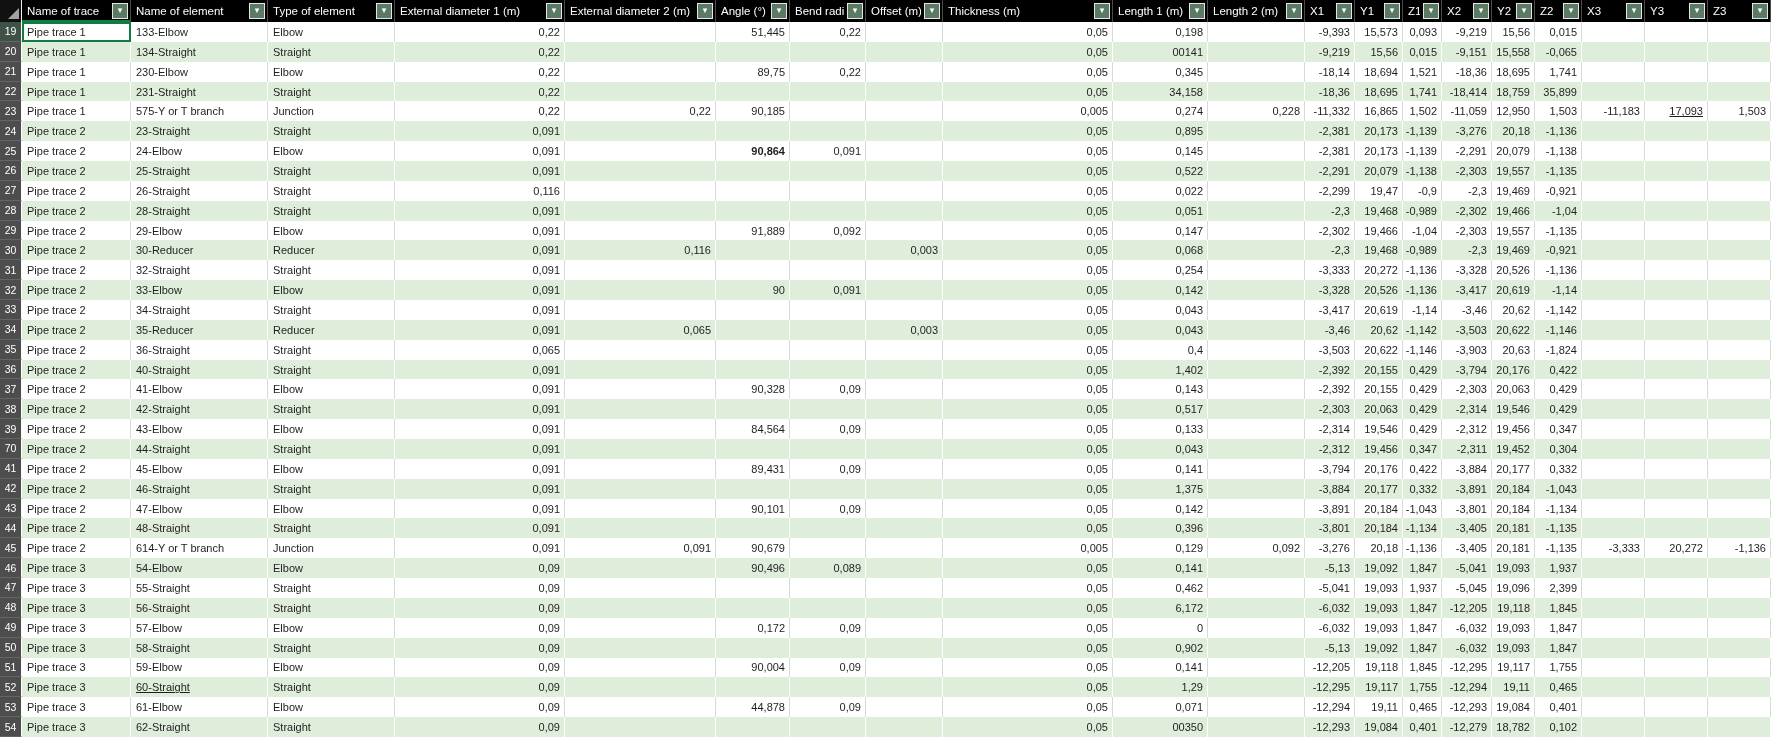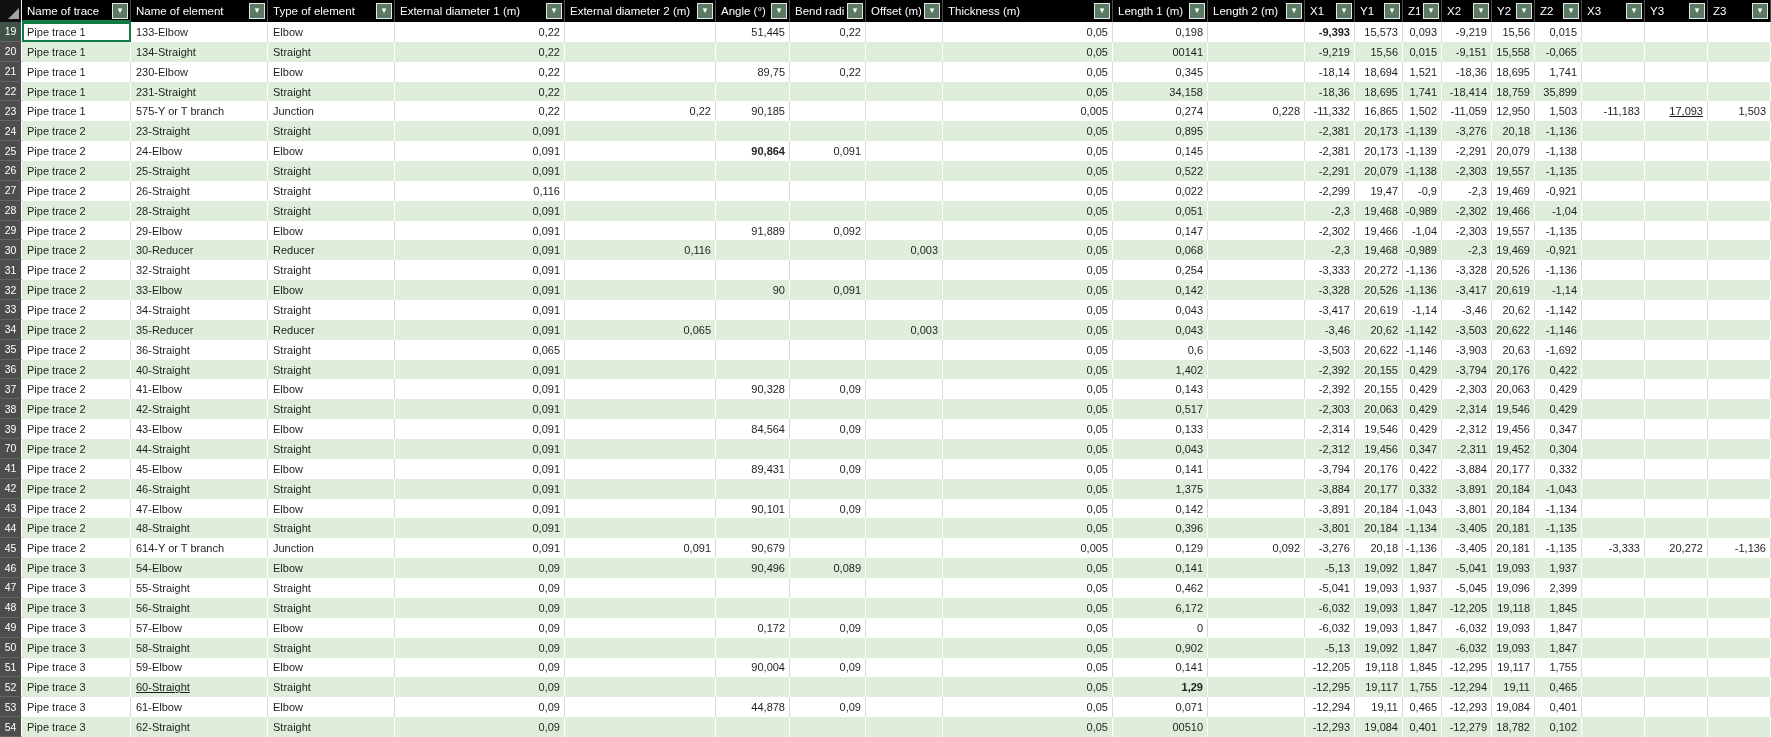--- a/index.html
+++ b/index.html
@@ -131,21 +131,21 @@
       <div class="cell l" style="width: 137px;">133-Elbow</div>
       <div class="cell l" style="width: 127px;">Elbow</div>
       <div class="cell r" style="width: 170px;">0,22</div>
       <div class="cell r" style="width: 151px;"></div>
       <div class="cell r" style="width: 74px;">51,445</div>
       <div class="cell r" style="width: 76px;">0,22</div>
       <div class="cell r" style="width: 77px;"></div>
       <div class="cell r" style="width: 170px;">0,05</div>
       <div class="cell r" style="width: 95px;">0,198</div>
       <div class="cell r" style="width: 97px;"></div>
-      <div class="cell r" style="width: 50px; font-weight: bold;">-9,393</div>
+      <div class="cell r" style="width: 50px;">-9,393</div>
       <div class="cell r" style="width: 48px;">15,573</div>
       <div class="cell r" style="width: 39px;">0,093</div>
       <div class="cell r" style="width: 50px;">-9,219</div>
       <div class="cell r" style="width: 43px;">15,56</div>
       <div class="cell r" style="width: 47px;">0,015</div>
       <div class="cell r" style="width: 63px;"></div>
       <div class="cell r" style="width: 63px;"></div>
       <div class="cell r" style="width: 63px;"></div>
     </div>
     <div class="row green">
@@ -497,28 +497,28 @@
       <div class="rnum">35</div>
       <div class="cell l" style="width: 109px;">Pipe trace 2</div>
       <div class="cell l" style="width: 137px;">36-Straight</div>
       <div class="cell l" style="width: 127px;">Straight</div>
       <div class="cell r" style="width: 170px;">0,065</div>
       <div class="cell r" style="width: 151px;"></div>
       <div class="cell r" style="width: 74px;"></div>
       <div class="cell r" style="width: 76px;"></div>
       <div class="cell r" style="width: 77px;"></div>
       <div class="cell r" style="width: 170px;">0,05</div>
-      <div class="cell r" style="width: 95px;">0,6</div>
+      <div class="cell r" style="width: 95px;">0,4</div>
       <div class="cell r" style="width: 97px;"></div>
       <div class="cell r" style="width: 50px;">-3,503</div>
       <div class="cell r" style="width: 48px;">20,622</div>
       <div class="cell r" style="width: 39px;">-1,146</div>
       <div class="cell r" style="width: 50px;">-3,903</div>
       <div class="cell r" style="width: 43px;">20,63</div>
-      <div class="cell r" style="width: 47px;">-1,692</div>
+      <div class="cell r" style="width: 47px;">-1,824</div>
       <div class="cell r" style="width: 63px;"></div>
       <div class="cell r" style="width: 63px;"></div>
       <div class="cell r" style="width: 63px;"></div>
     </div>
     <div class="row green">
       <div class="rnum">36</div>
       <div class="cell l" style="width: 109px;">Pipe trace 2</div>
       <div class="cell l" style="width: 137px;">40-Straight</div>
       <div class="cell l" style="width: 127px;">Straight</div>
       <div class="cell r" style="width: 170px;">0,091</div>
@@ -888,21 +888,21 @@
       <div class="rnum">52</div>
       <div class="cell l" style="width: 109px;">Pipe trace 3</div>
       <div class="cell l" style="width: 137px; text-decoration: underline;">60-Straight</div>
       <div class="cell l" style="width: 127px;">Straight</div>
       <div class="cell r" style="width: 170px;">0,09</div>
       <div class="cell r" style="width: 151px;"></div>
       <div class="cell r" style="width: 74px;"></div>
       <div class="cell r" style="width: 76px;"></div>
       <div class="cell r" style="width: 77px;"></div>
       <div class="cell r" style="width: 170px;">0,05</div>
-      <div class="cell r" style="width: 95px; font-weight: bold;">1,29</div>
+      <div class="cell r" style="width: 95px;">1,29</div>
       <div class="cell r" style="width: 97px;"></div>
       <div class="cell r" style="width: 50px;">-12,295</div>
       <div class="cell r" style="width: 48px;">19,117</div>
       <div class="cell r" style="width: 39px;">1,755</div>
       <div class="cell r" style="width: 50px;">-12,294</div>
       <div class="cell r" style="width: 43px;">19,11</div>
       <div class="cell r" style="width: 47px;">0,465</div>
       <div class="cell r" style="width: 63px;"></div>
       <div class="cell r" style="width: 63px;"></div>
       <div class="cell r" style="width: 63px;"></div>
@@ -934,21 +934,21 @@
       <div class="rnum">54</div>
       <div class="cell l" style="width: 109px;">Pipe trace 3</div>
       <div class="cell l" style="width: 137px;">62-Straight</div>
       <div class="cell l" style="width: 127px;">Straight</div>
       <div class="cell r" style="width: 170px;">0,09</div>
       <div class="cell r" style="width: 151px;"></div>
       <div class="cell r" style="width: 74px;"></div>
       <div class="cell r" style="width: 76px;"></div>
       <div class="cell r" style="width: 77px;"></div>
       <div class="cell r" style="width: 170px;">0,05</div>
-      <div class="cell r" style="width: 95px;">00510</div>
+      <div class="cell r" style="width: 95px;">00350</div>
       <div class="cell r" style="width: 97px;"></div>
       <div class="cell r" style="width: 50px;">-12,293</div>
       <div class="cell r" style="width: 48px;">19,084</div>
       <div class="cell r" style="width: 39px;">0,401</div>
       <div class="cell r" style="width: 50px;">-12,279</div>
       <div class="cell r" style="width: 43px;">18,782</div>
       <div class="cell r" style="width: 47px;">0,102</div>
       <div class="cell r" style="width: 63px;"></div>
       <div class="cell r" style="width: 63px;"></div>
       <div class="cell r" style="width: 63px;"></div>

